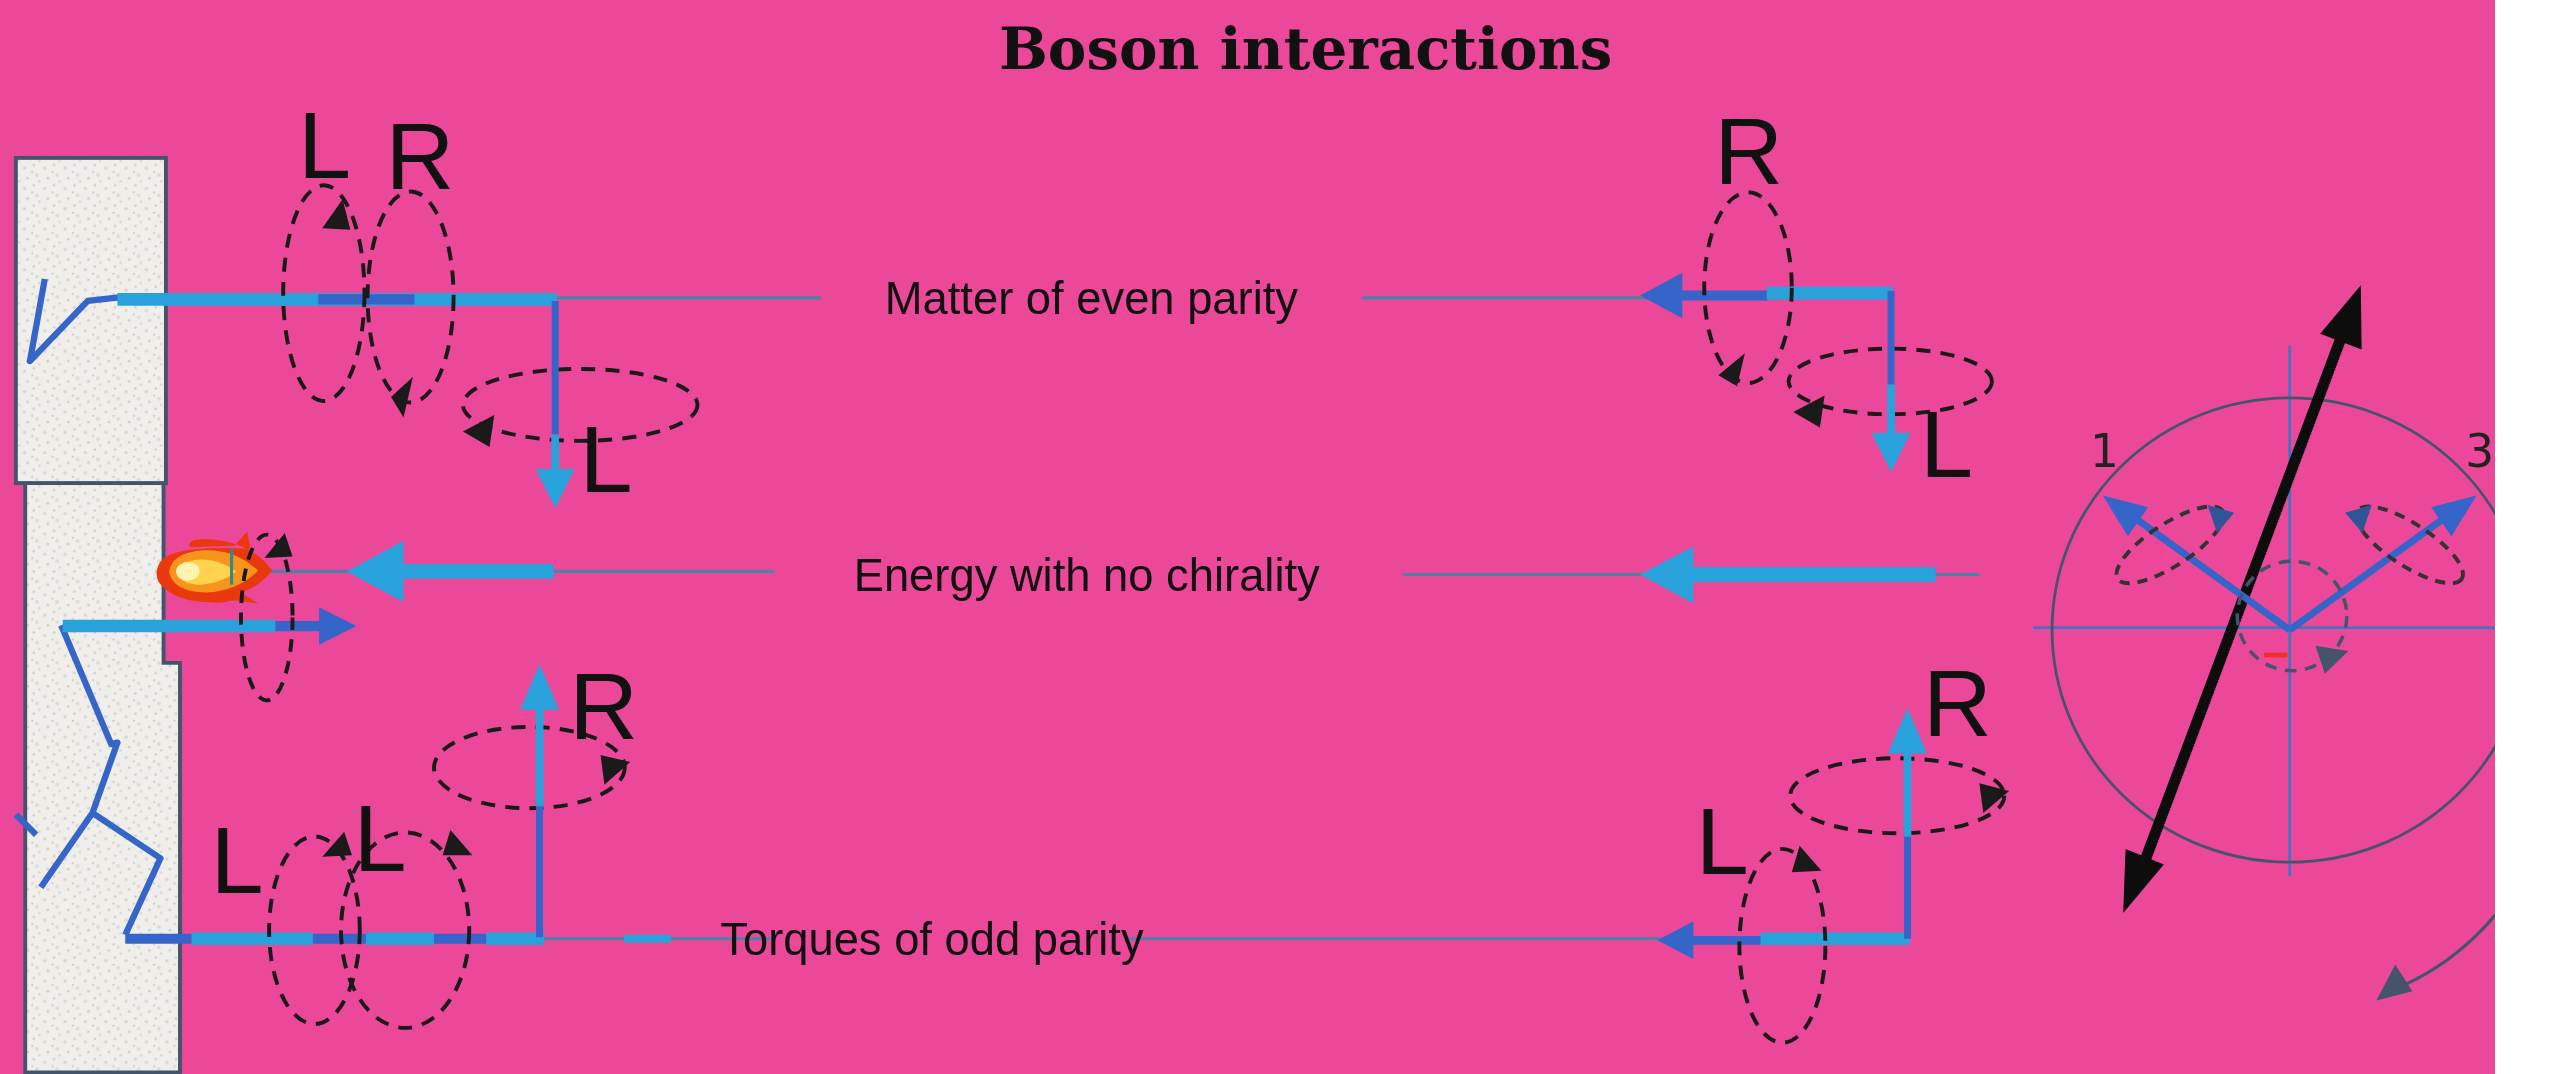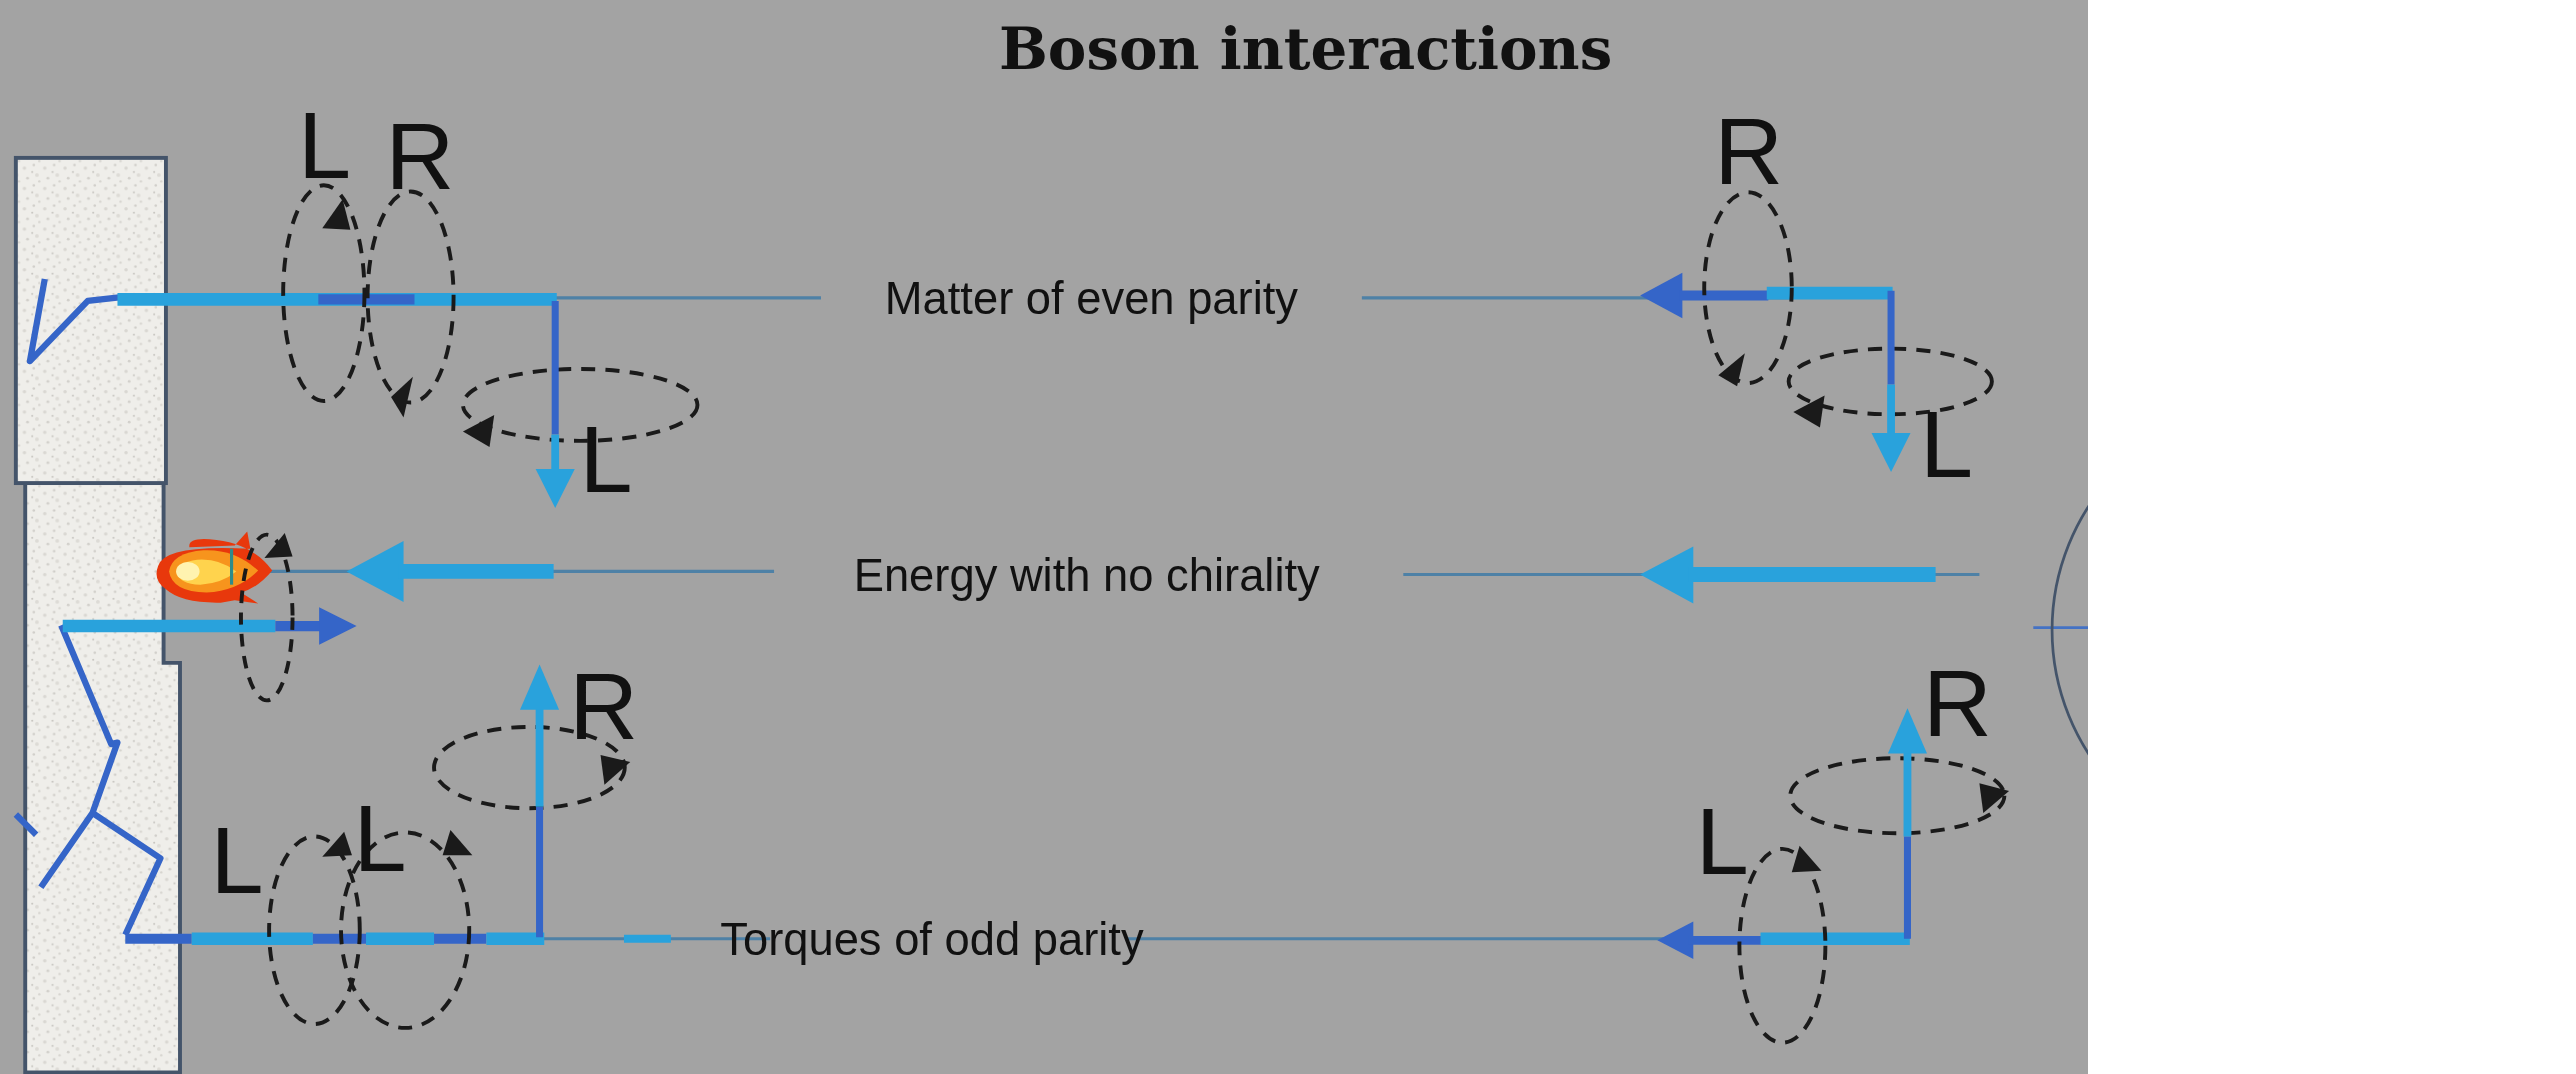--- a/index.html
+++ b/index.html
@@ -1,16 +1,16 @@
 <!DOCTYPE html>
 <html style="font-size:12.5px"><head>
 <meta charset="utf-8">
 <style>
   html,body{margin:0;padding:0;background:#ffffff;}
-  .stage{width:2088px;height:1074px;position:relative;background:#a3a3a3;overflow:hidden;}
+  .stage{width:2495px;height:1074px;position:relative;background:#ec4899;overflow:hidden;}
   svg{display:block;}
   text{fill:#111111;}
   .rowlabel{font-family:"Liberation Sans",sans-serif;font-size:58px;}
   .chirality{font-family:"Liberation Sans",sans-serif;font-size:122px;}
   .digit{font-family:"DejaVu Sans",sans-serif;font-size:58px;fill:#222;}
   .title{font-family:"DejaVu Serif","Liberation Serif",serif;font-size:74px;font-weight:bold;}
 </style>
 </head>
 <body>
 

